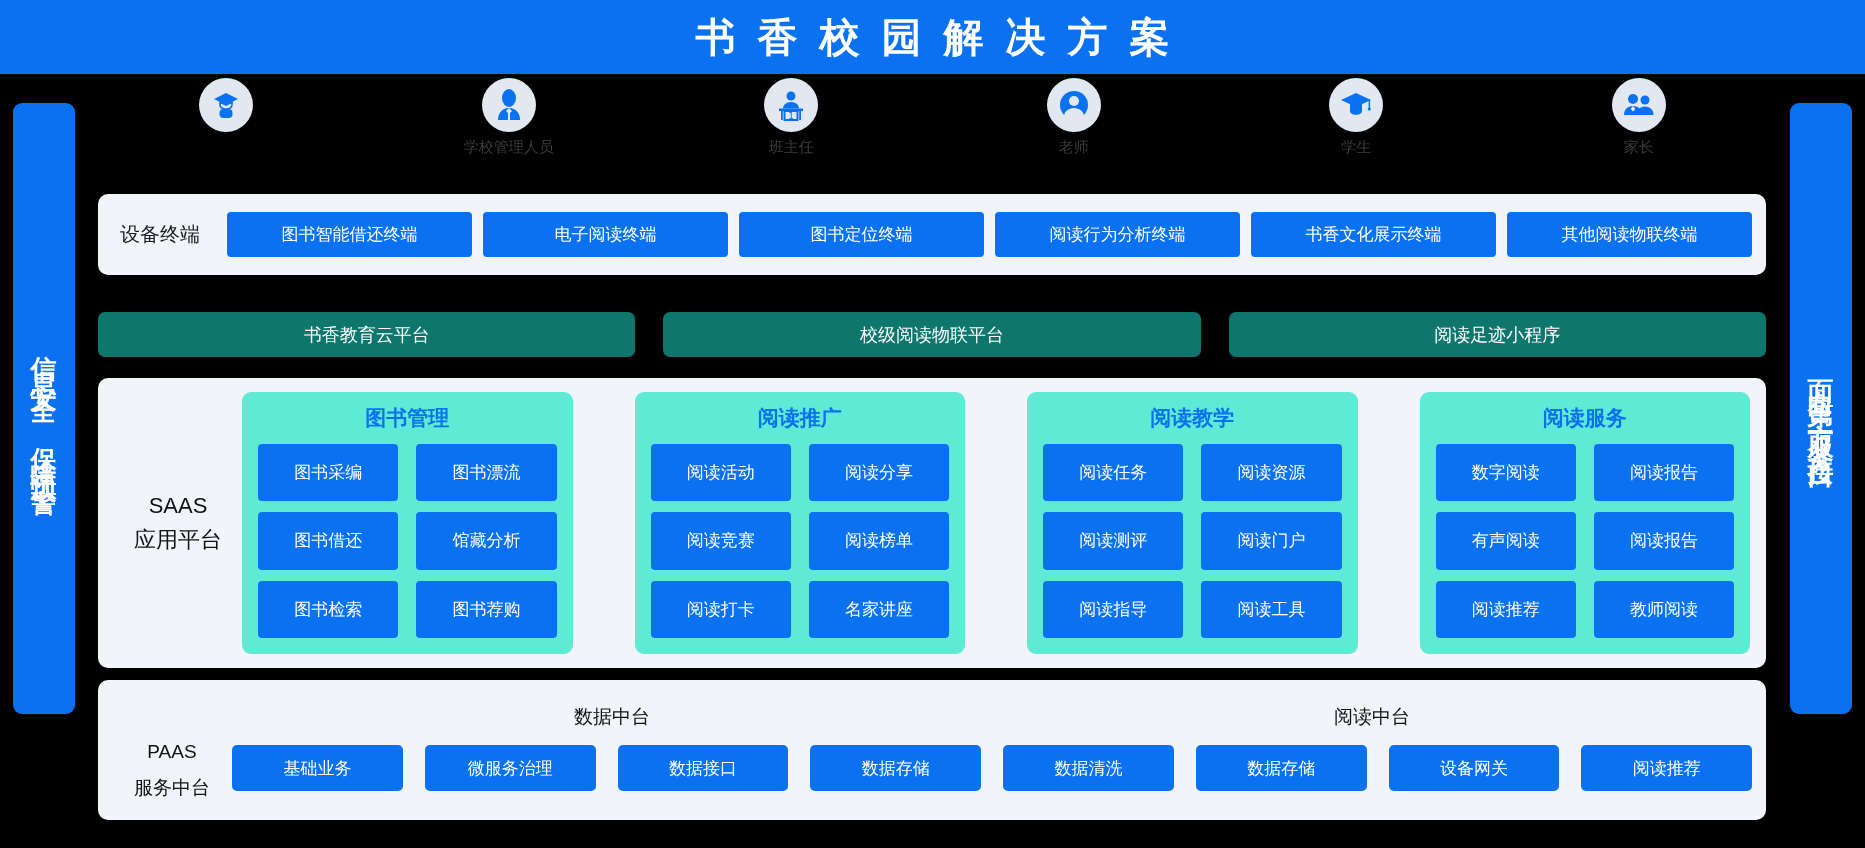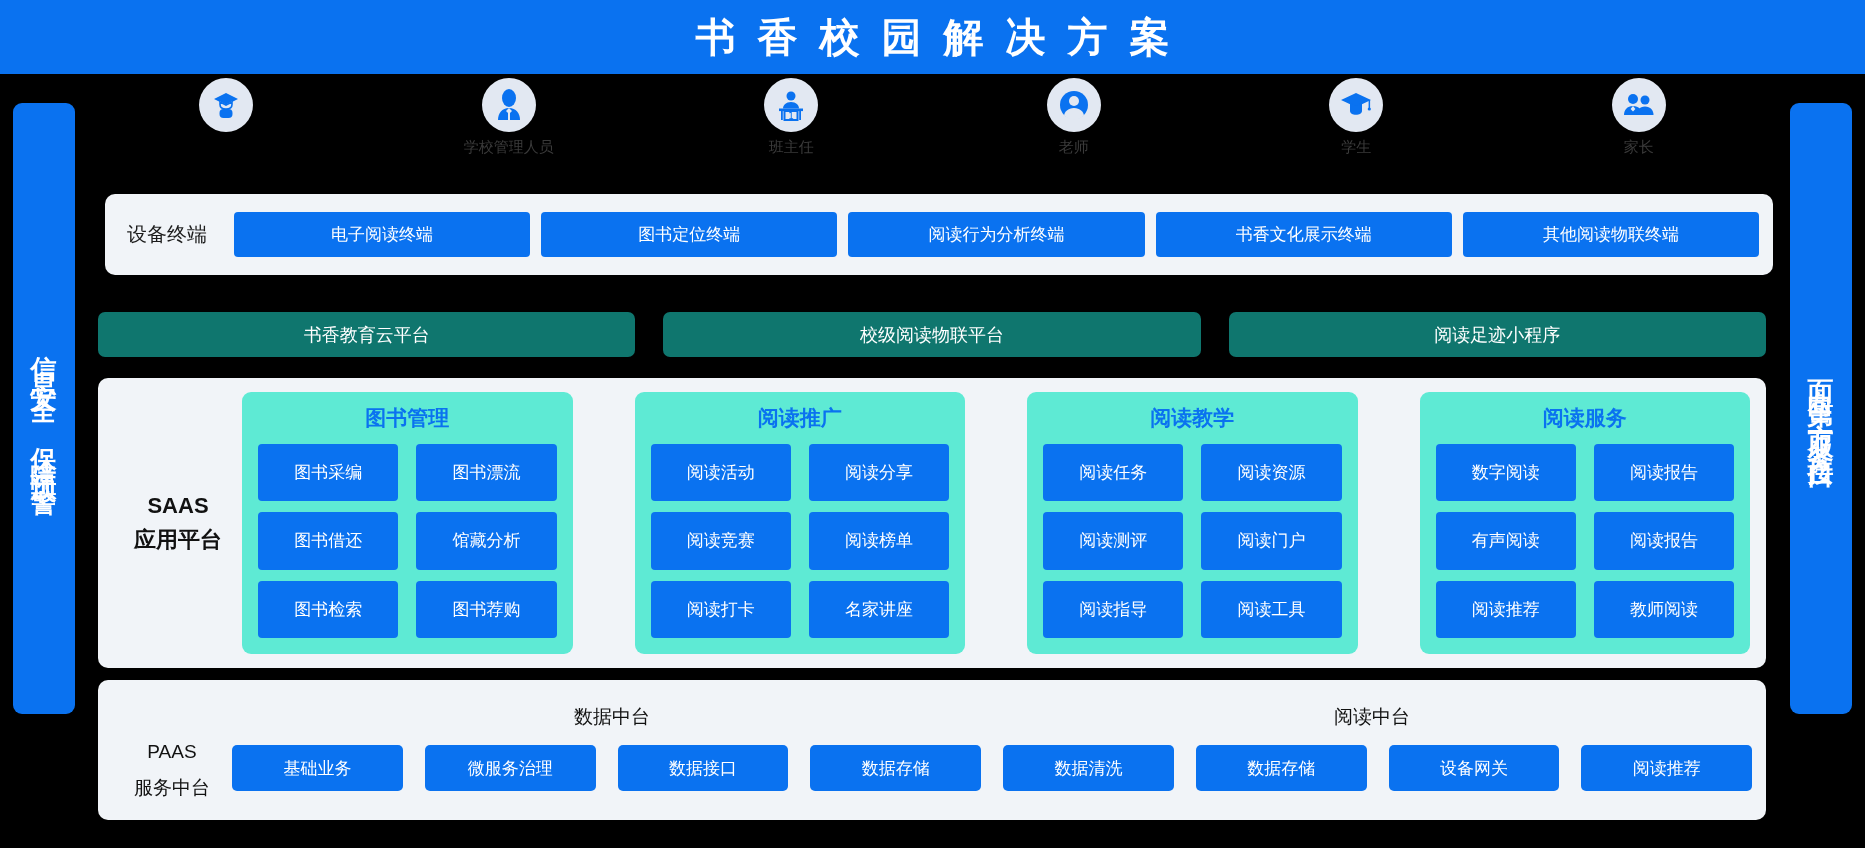--- a/index.html
+++ b/index.html
@@ -62,21 +62,21 @@
   }
 
   
   .panel {
     position: absolute; background: #f1f4f8; border-radius: 10px;
   }
 
   
   .device-row {
     left: 98px; top: 194px; width: 1668px; height: 81px;
-    display: flex; align-items: center; padding: 0 14px; gap: 11px; margin-left: 7px;
+    display: flex; align-items: center; padding: 0 14px; gap: 11px;
   }
   .row-label {
     font-size: 20px; color: #1c1c1c; white-space: nowrap;
     padding: 0 16px 0 8px;
   }
   .chip {
     background: #0a72f0; color: #ffffff; font-size: 17px;
     border-radius: 4px; height: 45px;
     display: flex; align-items: center; justify-content: center;
     white-space: nowrap; padding: 0 10px;
@@ -94,21 +94,21 @@
     display: flex; align-items: center; justify-content: center;
   }
 
   
   .saas {
     left: 98px; top: 378px; width: 1668px; height: 290px;
     display: flex; align-items: center; padding: 14px 16px;
   }
   .saas-label {
     width: 128px; flex: 0 0 128px; text-align: center;
-    font-size: 22px; color: #111; line-height: 1.55; font-weight: bold;
+    font-size: 22px; color: #111; line-height: 1.55;
   }
   .saas-groups {
     flex: 1 1 auto; display: flex; gap: 62px; height: 100%;
   }
   .saas-group {
     flex: 1 1 0; background: #5eead4; border-radius: 9px;
     padding: 12px 16px 16px; display: flex; flex-direction: column;
   }
   .saas-group-title {
     text-align: center; color: #0a72f0; font-size: 21px;
@@ -235,20 +235,21 @@
           <path d="M11 17 l-2.4 3 2.4 2.6 2.4-2.6 z" fill="#e2e8f2"></path>
         </svg>
       </div>
       <div class="role-label">家长</div>
     </div>
 
   </div>
 
   <div class="panel device-row">
     <div class="row-label">设备终端</div>
+    <div class="chip">图书智能借还终端</div>
     <div class="chip">电子阅读终端</div>
     <div class="chip">图书定位终端</div>
     <div class="chip">阅读行为分析终端</div>
     <div class="chip">书香文化展示终端</div>
     <div class="chip">其他阅读物联终端</div>
   </div>
 
   <div class="platform-row">
     <div class="platform-bar">书香教育云平台</div>
     <div class="platform-bar">校级阅读物联平台</div>

